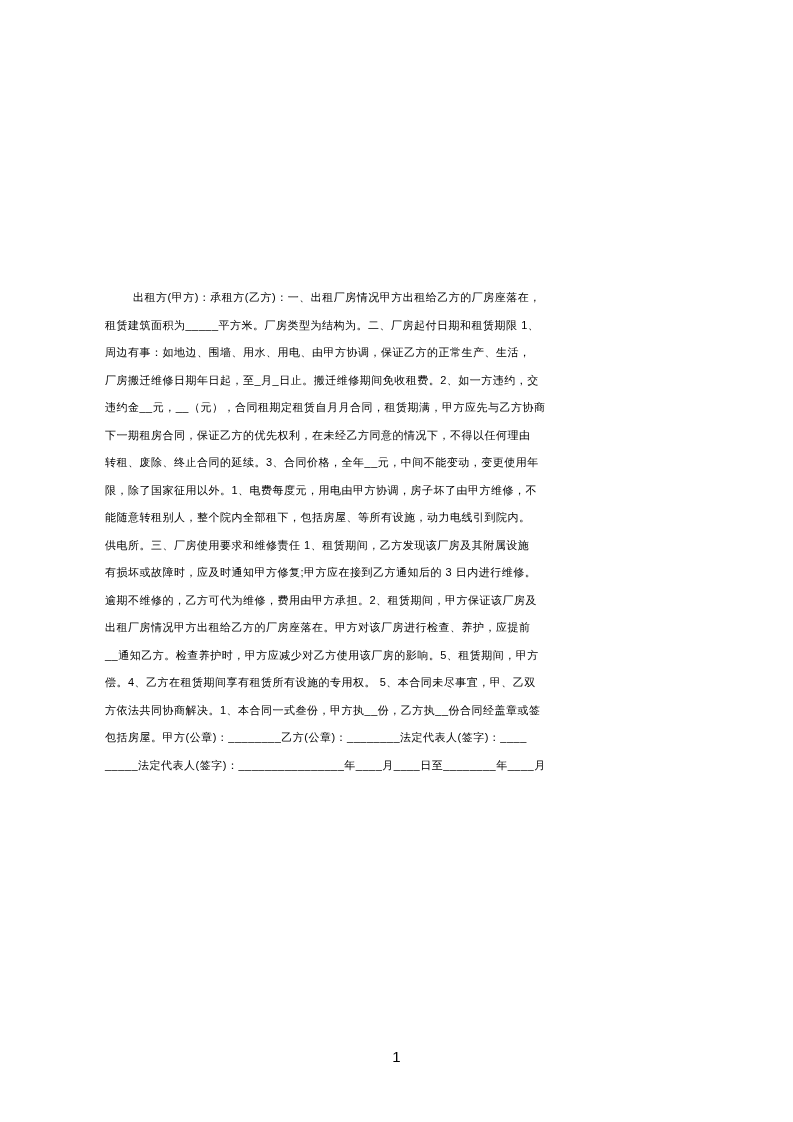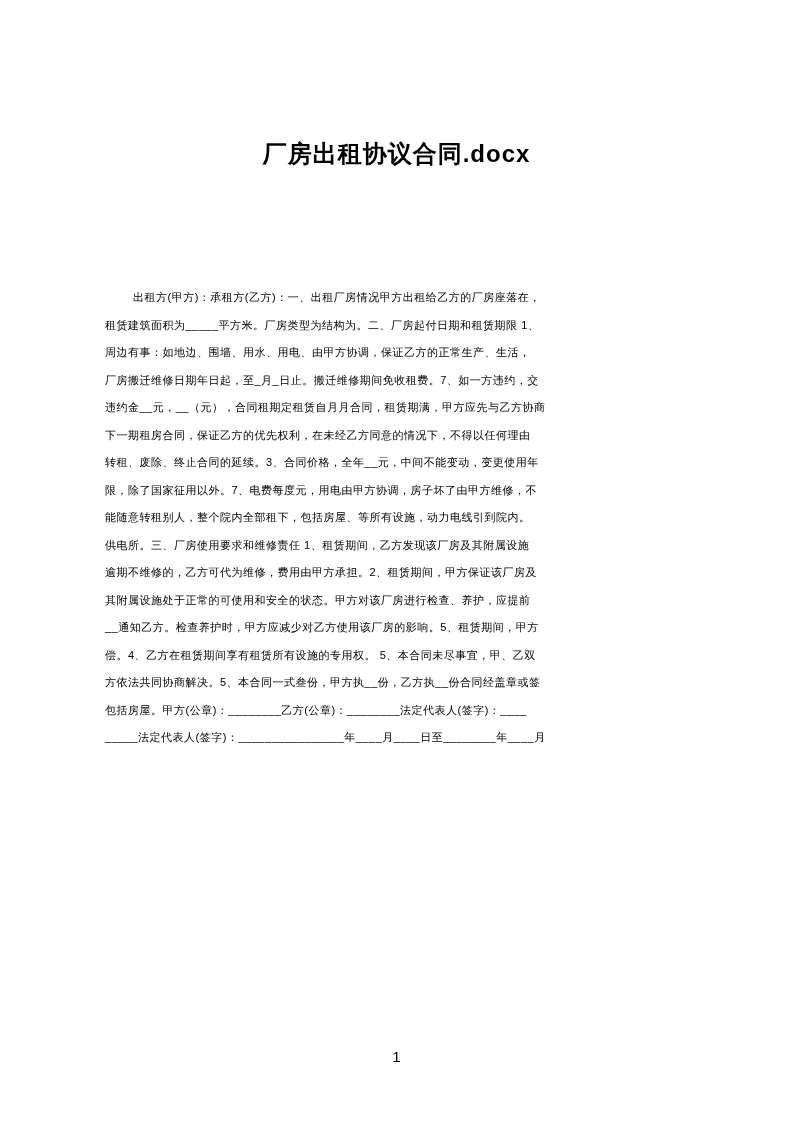--- a/index.html
+++ b/index.html
@@ -49,37 +49,37 @@
     width: 100%;
     text-align: center;
     font-size: 15px;
   }
 </style>
 </head>
 <body>
 
 <div class="page">
 
-  <div class="doc-title">厂房出租协议合同.docx</div>
 
   <div class="doc-body">
     <div class="doc-line indent">出租方(甲方)：承租方(乙方)：一、出租厂房情况甲方出租给乙方的厂房座落在，</div>
     <div class="doc-line">租赁建筑面积为_____平方米。厂房类型为结构为。二、厂房起付日期和租赁期限 1、</div>
     <div class="doc-line">周边有事：如地边、围墙、用水、用电、由甲方协调，保证乙方的正常生产、生活，</div>
-    <div class="doc-line">厂房搬迁维修日期年日起，至_月_日止。搬迁维修期间免收租费。7、如一方违约，交</div>
+    <div class="doc-line">厂房搬迁维修日期年日起，至_月_日止。搬迁维修期间免收租费。2、如一方违约，交</div>
     <div class="doc-line">违约金__元，__（元），合同租期定租赁自月月合同，租赁期满，甲方应先与乙方协商</div>
     <div class="doc-line">下一期租房合同，保证乙方的优先权利，在未经乙方同意的情况下，不得以任何理由</div>
     <div class="doc-line">转租、废除、终止合同的延续。3、合同价格，全年__元，中间不能变动，变更使用年</div>
-    <div class="doc-line">限，除了国家征用以外。7、电费每度元，用电由甲方协调，房子坏了由甲方维修，不</div>
+    <div class="doc-line">限，除了国家征用以外。1、电费每度元，用电由甲方协调，房子坏了由甲方维修，不</div>
     <div class="doc-line">能随意转租别人，整个院内全部租下，包括房屋、等所有设施，动力电线引到院内。</div>
     <div class="doc-line">供电所。三、厂房使用要求和维修责任 1、租赁期间，乙方发现该厂房及其附属设施</div>
+    <div class="doc-line">有损坏或故障时，应及时通知甲方修复;甲方应在接到乙方通知后的 3 日内进行维修。</div>
     <div class="doc-line">逾期不维修的，乙方可代为维修，费用由甲方承担。2、租赁期间，甲方保证该厂房及</div>
-    <div class="doc-line">其附属设施处于正常的可使用和安全的状态。甲方对该厂房进行检查、养护，应提前</div>
+    <div class="doc-line">出租厂房情况甲方出租给乙方的厂房座落在。甲方对该厂房进行检查、养护，应提前</div>
     <div class="doc-line">__通知乙方。检查养护时，甲方应减少对乙方使用该厂房的影响。5、租赁期间，甲方</div>
     <div class="doc-line">偿。4、乙方在租赁期间享有租赁所有设施的专用权。 5、本合同未尽事宜，甲、乙双</div>
-    <div class="doc-line">方依法共同协商解决。5、本合同一式叁份，甲方执__份，乙方执__份合同经盖章或签</div>
+    <div class="doc-line">方依法共同协商解决。1、本合同一式叁份，甲方执__份，乙方执__份合同经盖章或签</div>
     <div class="doc-line">包括房屋。甲方(公章)：________乙方(公章)：________法定代表人(签字)：____</div>
     <div class="doc-line">_____法定代表人(签字)：________________年____月____日至________年____月</div>
   </div>
 
   <div class="page-footer">1</div>
 
 </div>
 
 </body></html>

